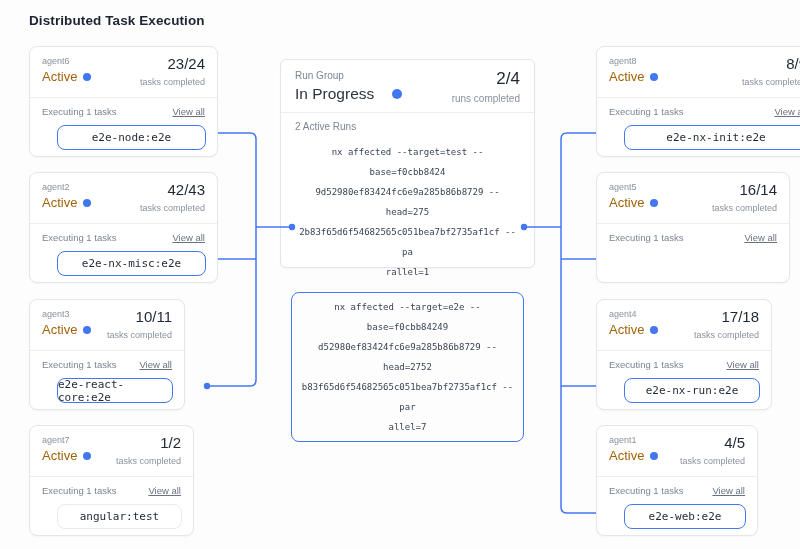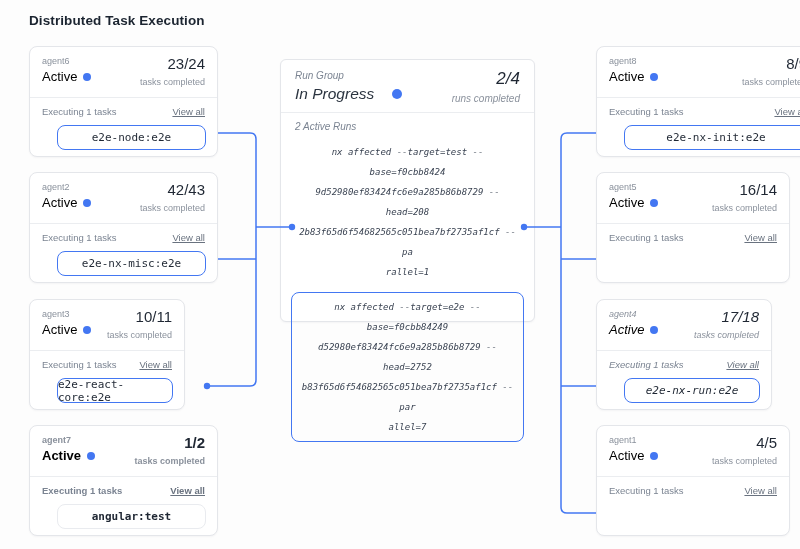--- a/index.html
+++ b/index.html
@@ -8,38 +8,38 @@
   #canvas { position:relative; width:800px; height:549px; background:#fdfdfd; overflow:hidden; }
 
   .page-title { position:absolute; left:29px; top:13px; font-size:13.5px; font-weight:bold; color:#1b2430; letter-spacing:.1px; }
 
   
   .agent-card { position:absolute; height:111px; background:#fff; border:1px solid #e4e6ea; border-radius:8px;
                 box-shadow:0 1px 2px rgba(16,24,40,.04); }
   .card-head { height:50px; padding:8px 12px 0; display:flex; justify-content:space-between; }
   .agent-name { font-size:9px; color:#8a919c; line-height:12px; }
   .status-row { display:flex; align-items:center; gap:6px; margin-top:2px; }
-  .status-text { font-size:13px; color:#000000; line-height:16px; }
+  .status-text { font-size:13px; color:#a16207; line-height:16px; }
   .status-dot { width:8px; height:8px; border-radius:50%; background:var(--accent,#4377f2); display:inline-block; }
   .head-right { display:flex; flex-direction:column; align-items:flex-end; }
   .fraction { font-size:15px; color:#1f2733; line-height:18px; }
   .caption { font-size:9px; color:#8a919c; margin-top:4px; }
   .card-divider { border-top:1px solid #ebedf0; }
   .card-foot { padding:8px 11px 0; }
   .foot-row { display:flex; justify-content:space-between; align-items:baseline; padding:0 1px; }
   .executing { font-size:9.5px; color:#7b8492; }
   .view-all { font-size:9.5px; color:#69727f; text-decoration:underline; cursor:pointer; }
   .task-pill { margin-top:8px; height:25px; border:1.5px solid var(--accent,#4377f2); border-radius:8px;
                display:flex; align-items:center; justify-content:center;
                font-family:"DejaVu Sans Mono", monospace; font-size:11px; color:#1f2733; background:#fff;margin-left:16px; }
   .task-pill.muted { border:1px solid #e9ebef; }
 
   
-  .center-card { position:absolute; left:280px; top:59px; width:255px; height:263px; background:#fff;
-                 border:1px solid #e4e6ea; border-radius:6px; box-shadow:0 1px 2px rgba(16,24,40,.04);font-style:italic; }
+  .center-card { position:absolute; left:280px; top:59px; width:255px; height:209px; background:#fff;
+                 border:1px solid #e4e6ea; border-radius:6px; box-shadow:0 1px 2px rgba(16,24,40,.04); }
   .center-head { height:52px; padding:9px 14px 0; display:flex; justify-content:space-between; }
   .rg-label { font-size:10px; color:#7b8492; line-height:13px; }
   .rg-status-row { display:flex; align-items:center; gap:18px; margin-top:3px; }
   .rg-status { font-size:15.5px; color:#2b3440; }
   .rg-dot { width:10px; height:10px; border-radius:50%; background:var(--accent,#4377f2); display:inline-block; }
   .rg-fraction { font-size:17px; color:#1f2733; line-height:20px; }
   .center-body { padding:8px 10px 0; }
   .active-runs { font-size:10px; color:#7b8492; padding-left:4px; }
   .run-block { margin-top:5px; padding:4px 2px; border:1.5px solid transparent; border-radius:8px;
                font-family:"DejaVu Sans Mono", monospace; font-size:9px; line-height:20px;
@@ -70,21 +70,21 @@
         <div class="rg-fraction">2/4</div>
         <div class="caption" style="font-size:10px;">runs completed</div>
       </div>
     </div>
     <div class="card-divider"></div>
     <div class="center-body">
       <div class="active-runs">2 Active Runs</div>
       <div>
           <div class="run-block">
             <div>nx affected --target=test --base=f0cbb8424</div>
-            <div>9d52980ef83424fc6e9a285b86b8729 --head=208</div>
+            <div>9d52980ef83424fc6e9a285b86b8729 --head=275</div>
             <div>2b83f65d6f54682565c051bea7bf2735af1cf --pa</div>
             <div>rallel=1</div>
           </div>
           <div class="run-block highlighted">
             <div>nx affected --target=e2e --base=f0cbb84249</div>
             <div>d52980ef83424fc6e9a285b86b8729 --head=2752</div>
             <div>b83f65d6f54682565c051bea7bf2735af1cf --par</div>
             <div>allel=7</div>
           </div>
         </div>
@@ -181,21 +181,21 @@
       <div class="card-foot">
         <div class="foot-row">
           <span class="executing">Executing 1 tasks</span>
           <span class="view-all">View all</span>
         </div>
         <div class="task-pill">
           <span>e2e-react-core:e2e</span>
         </div>
       </div>
     </div>
-    <div class="agent-card" style="left: 29px; top: 425px; width: 189px; font-weight: bold;">
+    <div class="agent-card" style="left: 29px; top: 425px; width: 165px;">
       <div class="card-head">
         <div>
           <div class="agent-name">agent7</div>
           <div class="status-row">
             <span class="status-text">Active</span>
             <span class="status-dot"></span>
           </div>
         </div>
         <div class="head-right">
           <div class="fraction">1/2</div>
@@ -253,21 +253,21 @@
         </div>
       </div>
       <div class="card-divider"></div>
       <div class="card-foot">
         <div class="foot-row">
           <span class="executing">Executing 1 tasks</span>
           <span class="view-all">View all</span>
         </div>
       </div>
     </div>
-    <div class="agent-card" style="left: 596px; top: 299px; width: 176px; font-style: italic;">
+    <div class="agent-card" style="left: 596px; top: 299px; width: 176px;">
       <div class="card-head">
         <div>
           <div class="agent-name">agent4</div>
           <div class="status-row">
             <span class="status-text">Active</span>
             <span class="status-dot"></span>
           </div>
         </div>
         <div class="head-right">
           <div class="fraction">17/18</div>
@@ -278,35 +278,38 @@
       <div class="card-foot">
         <div class="foot-row">
           <span class="executing">Executing 1 tasks</span>
           <span class="view-all">View all</span>
         </div>
         <div class="task-pill">
           <span>e2e-nx-run:e2e</span>
         </div>
       </div>
     </div>
-    <div class="agent-card" style="left: 596px; top: 425px; width: 194px;">
+    <div class="agent-card" style="left: 596px; top: 425px; width: 162px;">
       <div class="card-head">
         <div>
           <div class="agent-name">agent1</div>
           <div class="status-row">
             <span class="status-text">Active</span>
             <span class="status-dot"></span>
           </div>
         </div>
         <div class="head-right">
           <div class="fraction">4/5</div>
           <div class="caption">tasks completed</div>
         </div>
       </div>
       <div class="card-divider"></div>
       <div class="card-foot">
         <div class="foot-row">
           <span class="executing">Executing 1 tasks</span>
           <span class="view-all">View all</span>
         </div>
+        <div class="task-pill">
+          <span>e2e-web:e2e</span>
+        </div>
       </div>
     </div>
   </div>
 
 </body></html>

